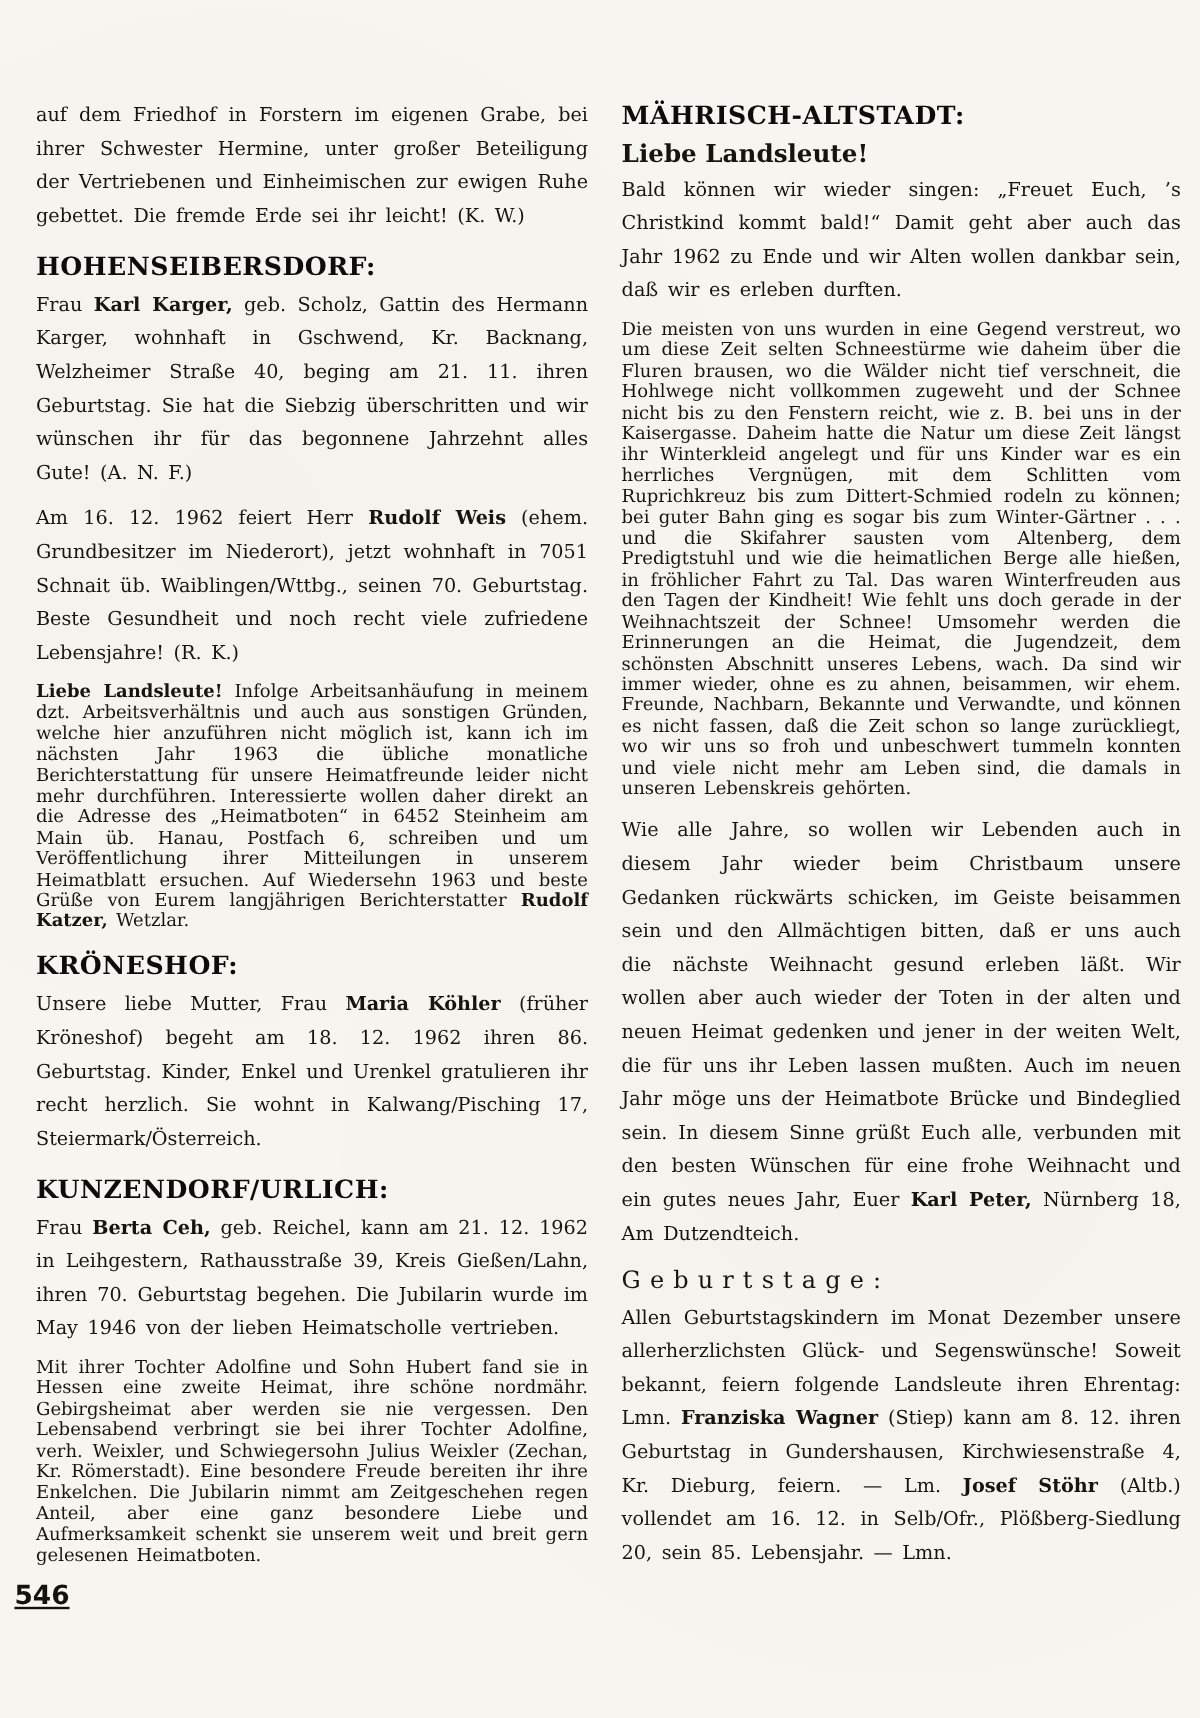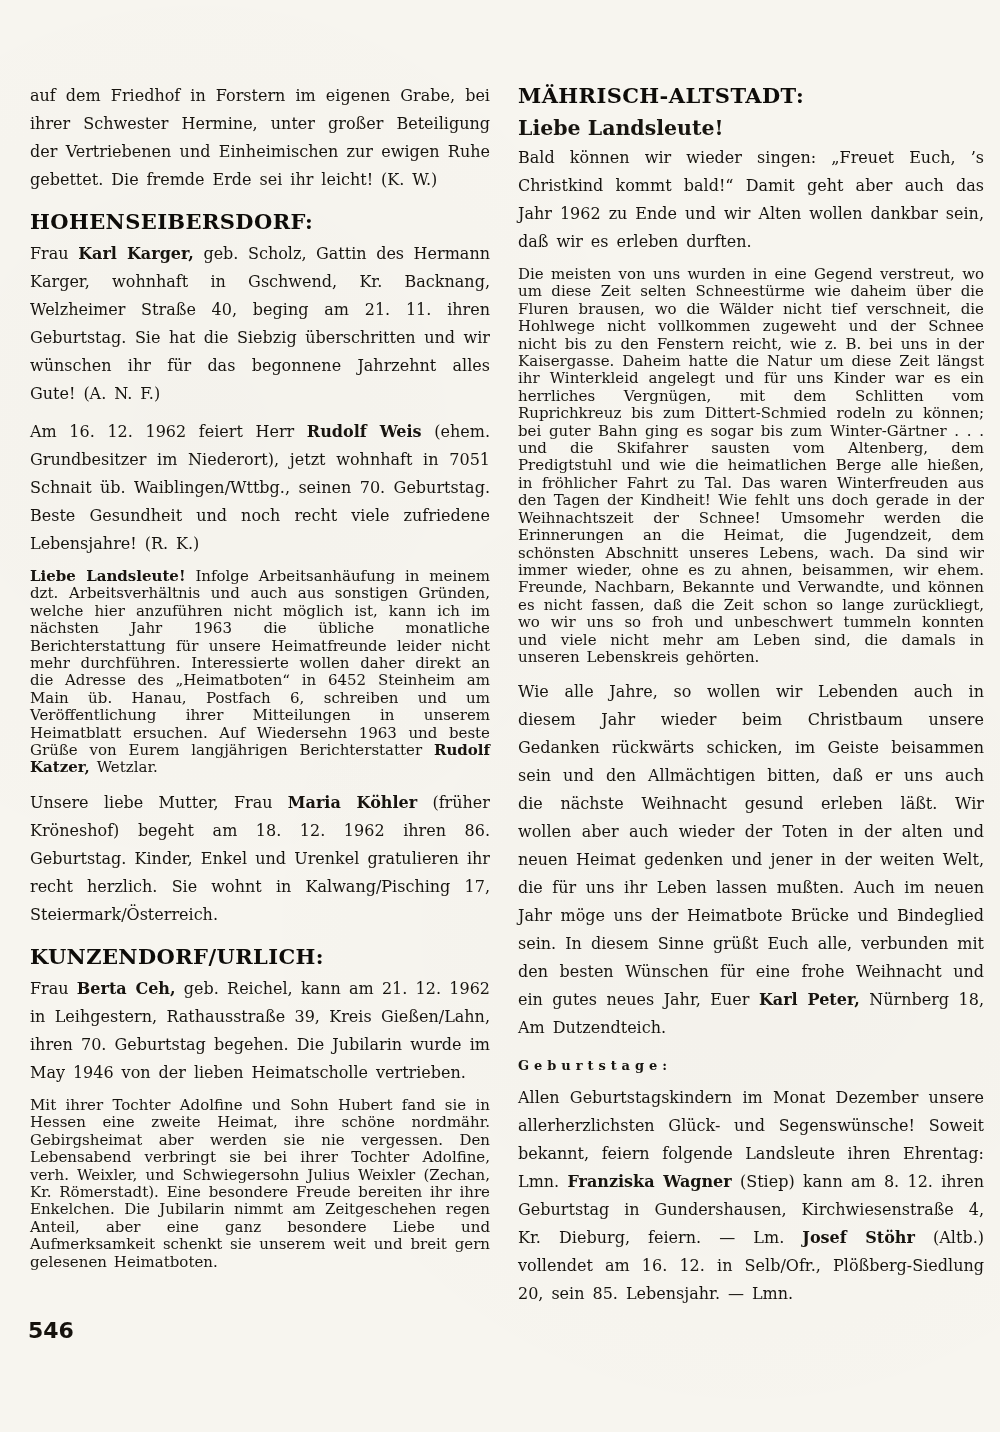--- a/index.html
+++ b/index.html
@@ -50,50 +50,51 @@
     margin: 0 0 2px;
   }
   p.small {
     font-size: 15px;
     line-height: 17.4px;
     text-align: justify;
     word-spacing: 0.14em;
     margin: 4px 0 12px;
   }
   p.spaced {
-    font-size: 13px;
+    font-size: 20px;
     line-height: 28px;
     letter-spacing: 0.38em;
     margin: 6px 0 4px;
-    font-weight: bold;
   }
   .col > p:first-child { margin-top: 0; }
   .b { font-weight: bold; }
 
   .page-number {
     position: absolute;
-    left: 28px;
+    left: 12px;
     top: 1318px;
     font-family: "DejaVu Sans", "Liberation Sans", sans-serif;
     font-weight: bold;
     font-size: 22px;
     color: #15120d;
+    text-decoration: underline;
   }
 </style>
 </head>
 <body>
 
 <div class="page">
   <div class="columns">
     <div class="col">
         <p class="body"><span>auf dem Friedhof in Forstern im eigenen Grabe, bei ihrer Schwester Hermine, unter großer Beteiligung der Vertriebenen und Einheimischen zur ewigen Ruhe gebettet. Die fremde Erde sei ihr leicht! (K. W.)</span></p>
         <p class="heading"><span class="b">HOHENSEIBERSDORF:</span></p>
         <p class="body"><span>Frau </span><span class="b">Karl Karger,</span><span> geb. Scholz, Gattin des Hermann Karger, wohnhaft in Gschwend, Kr. Backnang, Welzheimer Straße 40, beging am 21. 11. ihren Geburtstag. Sie hat die Siebzig überschritten und wir wünschen ihr für das begonnene Jahrzehnt alles Gute! (A. N. F.)</span></p>
         <p class="body"><span>Am 16. 12. 1962 feiert Herr </span><span class="b">Rudolf Weis</span><span> (ehem. Grundbesitzer im Niederort), jetzt wohnhaft in 7051 Schnait üb. Waiblingen/Wttbg., seinen 70. Geburtstag. Beste Gesundheit und noch recht viele zufriedene Lebensjahre! (R. K.)</span></p>
         <p class="small"><span class="b">Liebe Landsleute!</span><span> Infolge Arbeitsanhäufung in meinem dzt. Arbeitsverhältnis und auch aus sonstigen Gründen, welche hier anzuführen nicht möglich ist, kann ich im nächsten Jahr 1963 die übliche monatliche Berichterstattung für unsere Heimatfreunde leider nicht mehr durchführen. Interessierte wollen daher direkt an die Adresse des „Heimatboten“ in 6452 Steinheim am Main üb. Hanau, Postfach 6, schreiben und um Veröffentlichung ihrer Mitteilungen in unserem Heimatblatt ersuchen. Auf Wiedersehn 1963 und beste Grüße von Eurem langjährigen Berichterstatter </span><span class="b">Rudolf Katzer,</span><span> Wetzlar.</span></p>
+        <p class="heading"><span class="b">KRÖNESHOF:</span></p>
         <p class="body"><span>Unsere liebe Mutter, Frau </span><span class="b">Maria Köhler</span><span> (früher Kröneshof) begeht am 18. 12. 1962 ihren 86. Geburtstag. Kinder, Enkel und Urenkel gratulieren ihr recht herzlich. Sie wohnt in Kalwang/Pisching 17, Steiermark/Österreich.</span></p>
         <p class="heading"><span class="b">KUNZENDORF/URLICH:</span></p>
         <p class="body"><span>Frau </span><span class="b">Berta Ceh,</span><span> geb. Reichel, kann am 21. 12. 1962 in Leihgestern, Rathausstraße 39, Kreis Gießen/Lahn, ihren 70. Geburtstag begehen. Die Jubilarin wurde im May 1946 von der lieben Heimatscholle vertrieben.</span></p>
         <p class="small"><span>Mit ihrer Tochter Adolfine und Sohn Hubert fand sie in Hessen eine zweite Heimat, ihre schöne nordmähr. Gebirgsheimat aber werden sie nie vergessen. Den Lebensabend verbringt sie bei ihrer Tochter Adolfine, verh. Weixler, und Schwiegersohn Julius Weixler (Zechan, Kr. Römerstadt). Eine besondere Freude bereiten ihr ihre Enkelchen. Die Jubilarin nimmt am Zeitgeschehen regen Anteil, aber eine ganz besondere Liebe und Aufmerksamkeit schenkt sie unserem weit und breit gern gelesenen Heimatboten.</span></p>
       </div>
     <div class="col right">
         <p class="heading"><span class="b">MÄHRISCH-ALTSTADT:</span></p>
         <p class="subheading"><span class="b">Liebe Landsleute!</span></p>
         <p class="body"><span>Bald können wir wieder singen: „Freuet Euch, ’s Christkind kommt bald!“ Damit geht aber auch das Jahr 1962 zu Ende und wir Alten wollen dankbar sein, daß wir es erleben durften.</span></p>
         <p class="small"><span>Die meisten von uns wurden in eine Gegend verstreut, wo um diese Zeit selten Schneestürme wie daheim über die Fluren brausen, wo die Wälder nicht tief verschneit, die Hohlwege nicht vollkommen zugeweht und der Schnee nicht bis zu den Fenstern reicht, wie z. B. bei uns in der Kaisergasse. Daheim hatte die Natur um diese Zeit längst ihr Winterkleid angelegt und für uns Kinder war es ein herrliches Vergnügen, mit dem Schlitten vom Ruprichkreuz bis zum Dittert-Schmied rodeln zu können; bei guter Bahn ging es sogar bis zum Winter-Gärtner . . . und die Skifahrer sausten vom Altenberg, dem Predigtstuhl und wie die heimatlichen Berge alle hießen, in fröhlicher Fahrt zu Tal. Das waren Winterfreuden aus den Tagen der Kindheit! Wie fehlt uns doch gerade in der Weihnachtszeit der Schnee! Umsomehr werden die Erinnerungen an die Heimat, die Jugendzeit, dem schönsten Abschnitt unseres Lebens, wach. Da sind wir immer wieder, ohne es zu ahnen, beisammen, wir ehem. Freunde, Nachbarn, Bekannte und Verwandte, und können es nicht fassen, daß die Zeit schon so lange zurückliegt, wo wir uns so froh und unbeschwert tummeln konnten und viele nicht mehr am Leben sind, die damals in unseren Lebenskreis gehörten.</span></p>

